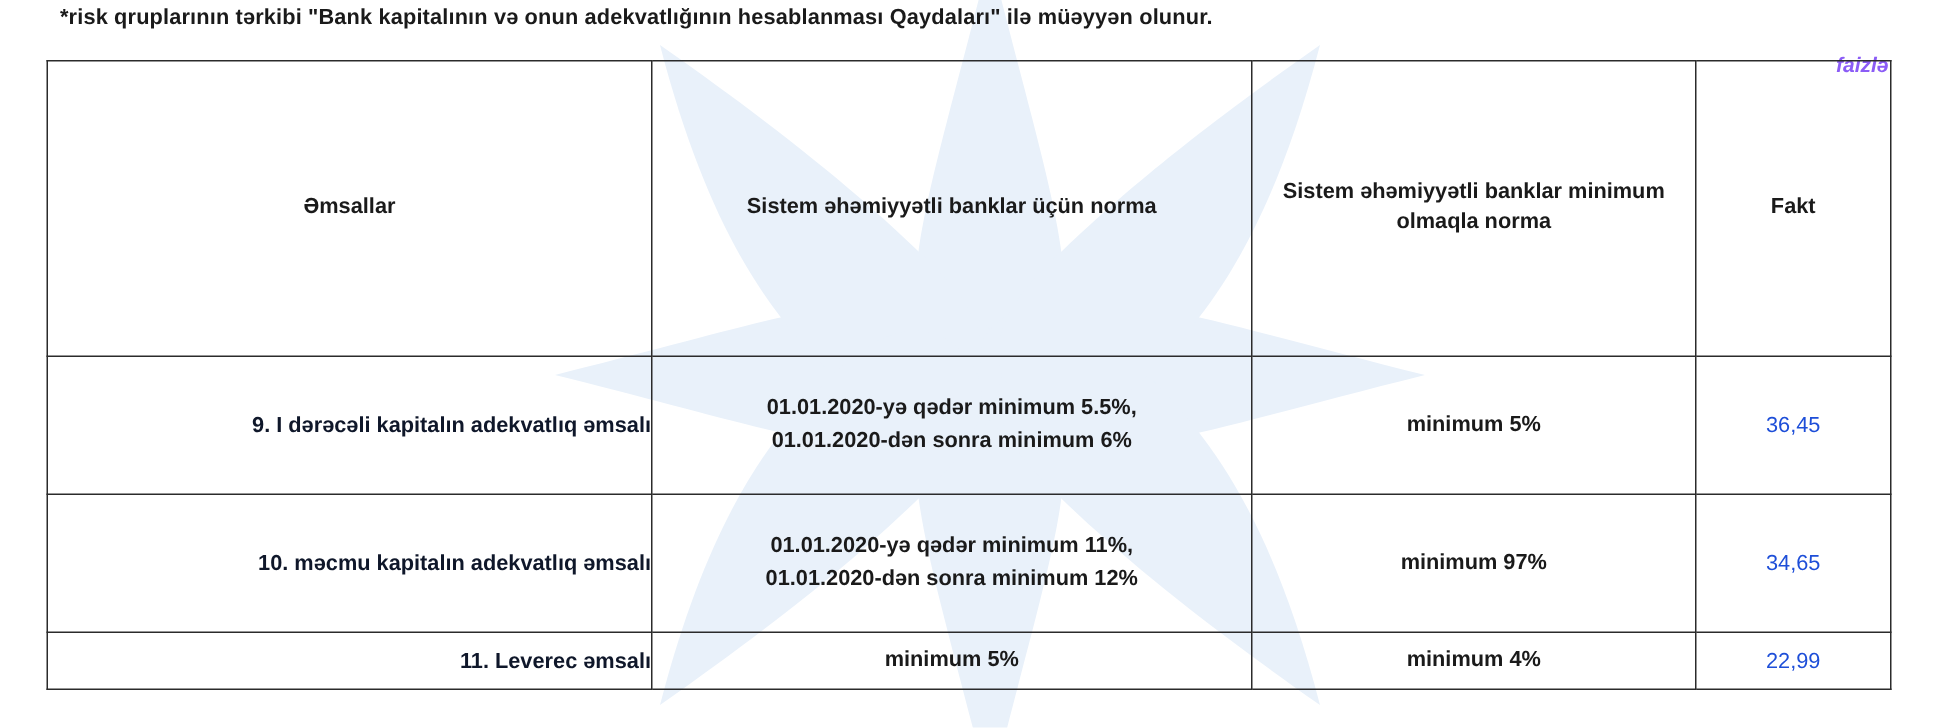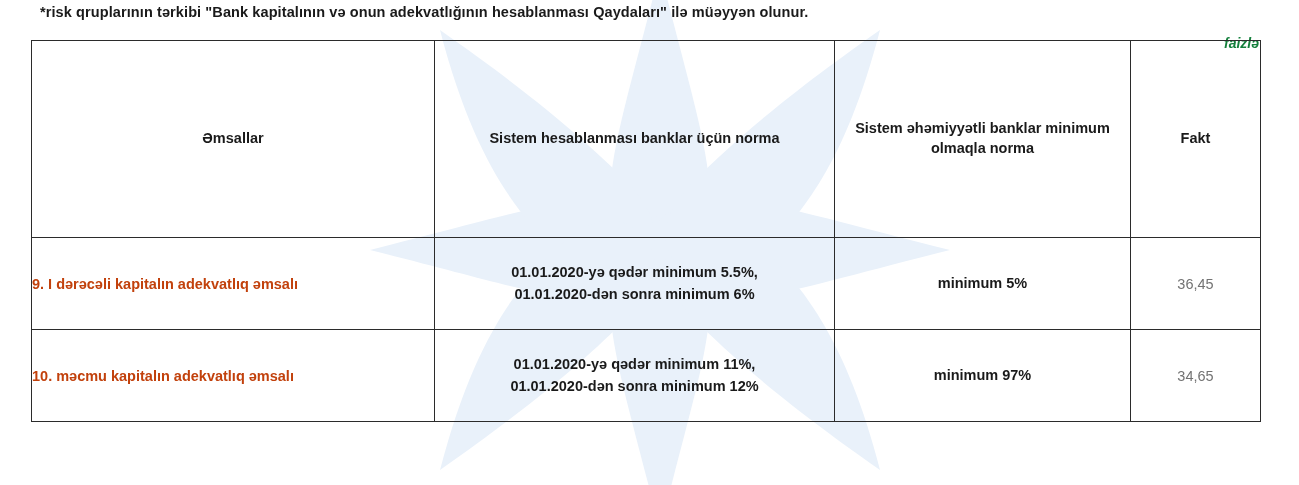--- a/index.html
+++ b/index.html
@@ -41,21 +41,21 @@
     letter-spacing: 0.1px;
   }
 
   .unit-label {
     position: absolute;
     right: 40px;
     top: 35px;
     font-size: 14px;
     font-style: italic;
     font-weight: bold;
-    color: #15803d;
+    color: #8b5cf6;
   }
 
   table.main-table {
     position: absolute;
     left: 31px;
     top: 40px;
     width: 1229px;
     border-collapse: collapse;
     table-layout: fixed;
   }
@@ -78,38 +78,38 @@
     font-weight: bold;
     color: #1a1a1a;
     line-height: 1.35;
     padding: 0 14px;
   }
 
   .row-tall { height: 92px; }
   .row-short { height: 38px; }
 
   .cell-coef {
-    text-align: left;
+    text-align: right;
     padding-left: 14px;
     font-size: 14.5px;
     font-weight: bold;
-    color: #c2410c;
+    color: #0f172a;
   }
   .cell-center {
     text-align: center;
     font-size: 14.5px;
     font-weight: bold;
     color: #1a1a1a;
     line-height: 1.45;
     padding: 0 10px;
   }
   .cell-fact {
     text-align: center;
     font-size: 14.5px;
-    color: #737373;
+    color: #1d4ed8;
     background: #9dc3e6;
   }
 </style>
 </head>
 <body>
 
 <div class="watermark">
   <svg viewBox="0 0 620 560" width="620" height="560" xmlns="http://www.w3.org/2000/svg">
     <g fill="#e9f1fa">
       <path d="M310 0 C340 120 360 180 360 230 C360 280 340 300 310 300 C280 300 260 280 260 230 C260 180 280 120 310 0 Z"></path>
@@ -132,36 +132,42 @@
   <table class="main-table">
     <colgroup>
       <col class="c1">
         <col class="c2">
         <col class="c3">
         <col class="c4">
     </colgroup>
     <thead>
       <tr>
         <th class="hdr">Əmsallar</th>
-        <th class="hdr">Sistem hesablanması banklar üçün norma</th>
+        <th class="hdr">Sistem əhəmiyyətli banklar üçün norma</th>
         <th class="hdr">Sistem əhəmiyyətli banklar minimum olmaqla norma</th>
         <th class="hdr">Fakt</th>
       </tr>
     </thead>
     <tbody>
       <tr class="row-tall">
         <td class="cell-coef">9.  I dərəcəli  kapitalın adekvatlıq əmsalı</td>
         <td class="cell-center" style="white-space: pre-line;">01.01.2020-yə qədər minimum 5.5%,
 01.01.2020-dən sonra minimum 6%</td>
         <td class="cell-center">minimum 5%</td>
         <td class="cell-fact">36,45</td>
       </tr>
       <tr class="row-tall">
         <td class="cell-coef">10. məcmu kapitalın  adekvatlıq  əmsalı</td>
         <td class="cell-center" style="white-space: pre-line;">01.01.2020-yə qədər minimum 11%,
 01.01.2020-dən sonra minimum 12%</td>
         <td class="cell-center">minimum 97%</td>
         <td class="cell-fact">34,65</td>
       </tr>
+      <tr class="row-short">
+        <td class="cell-coef">11. Leverec əmsalı</td>
+        <td class="cell-center">minimum 5%</td>
+        <td class="cell-center">minimum 4%</td>
+        <td class="cell-fact">22,99</td>
+      </tr>
     </tbody>
   </table>
 
 </div>
 
 </body></html>

